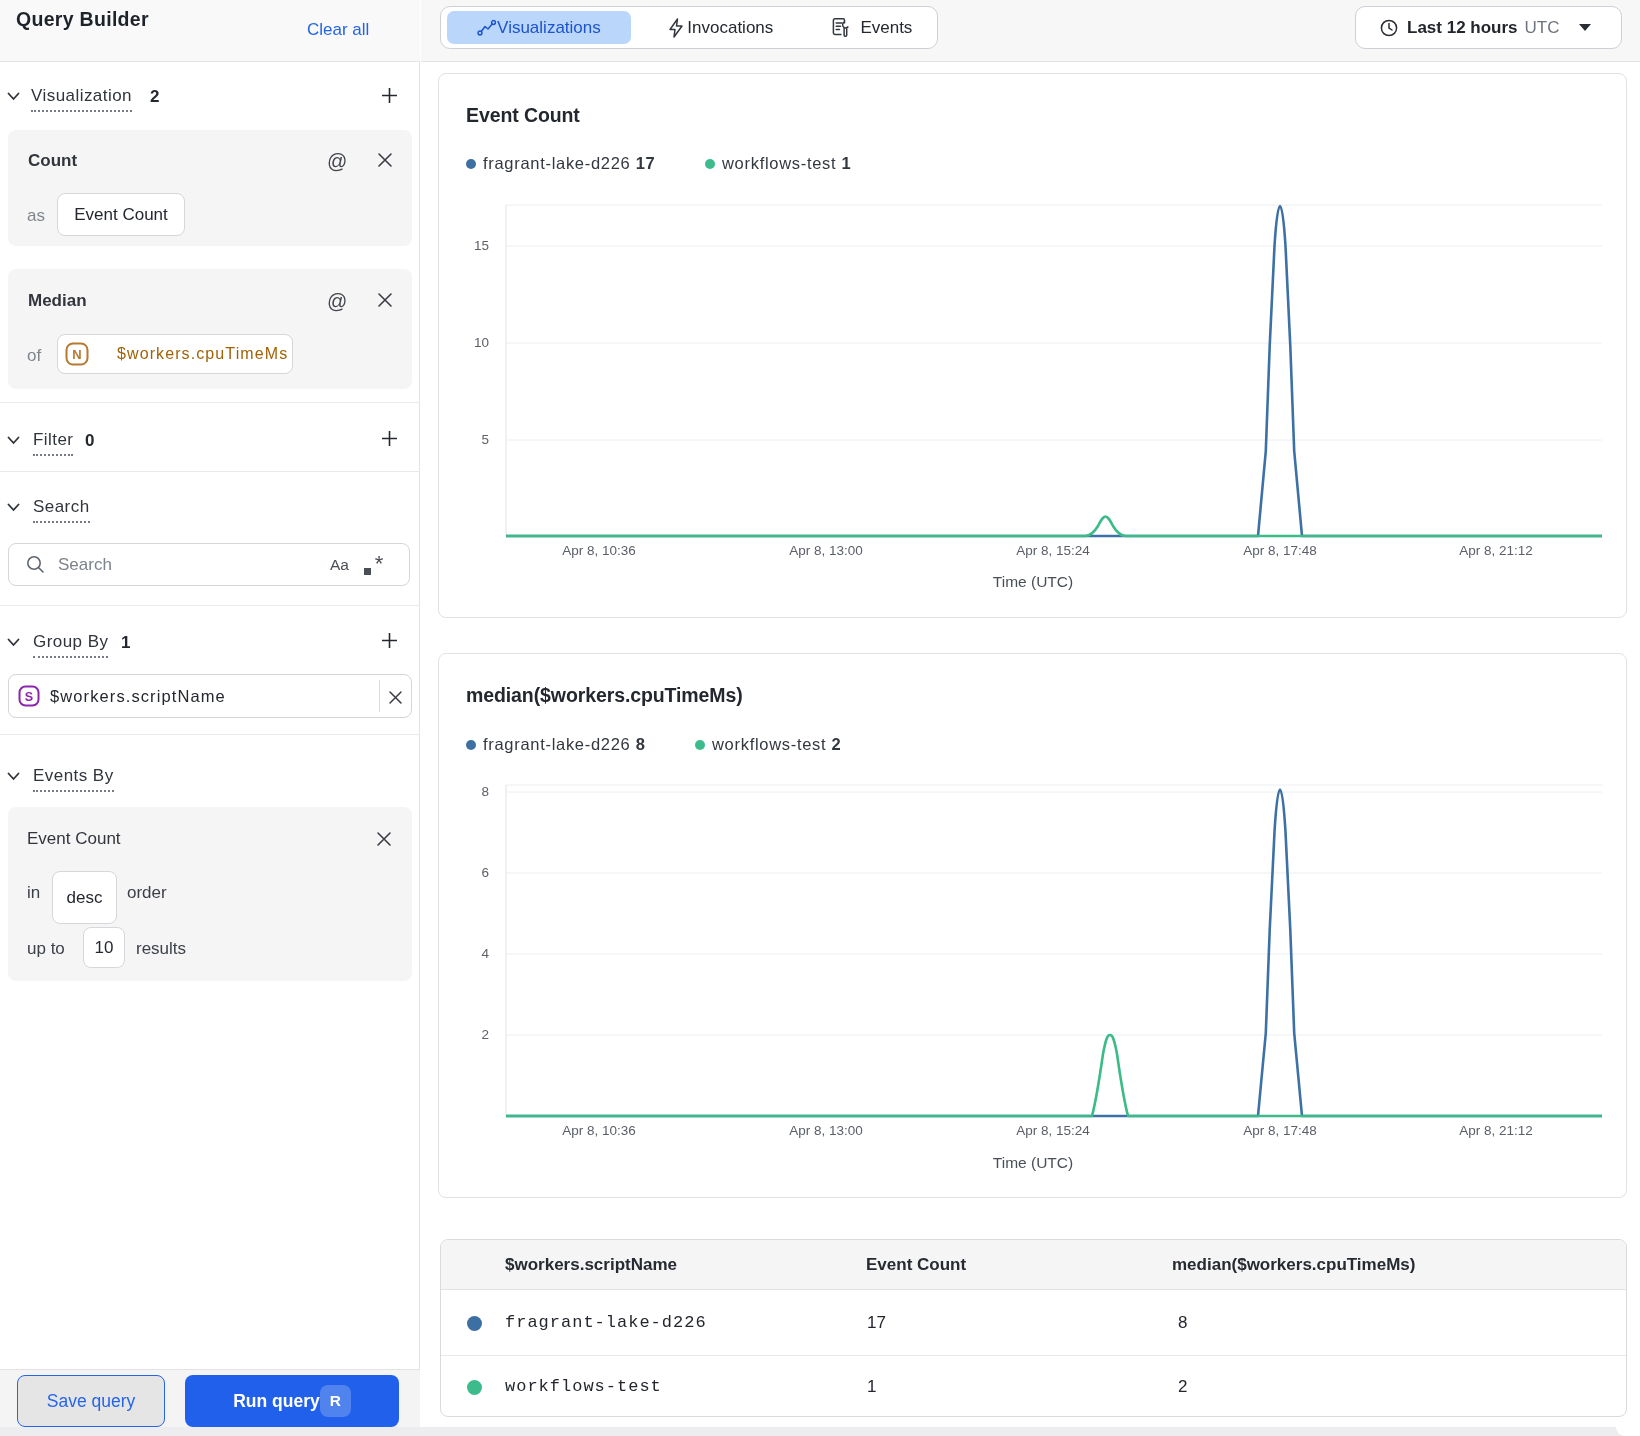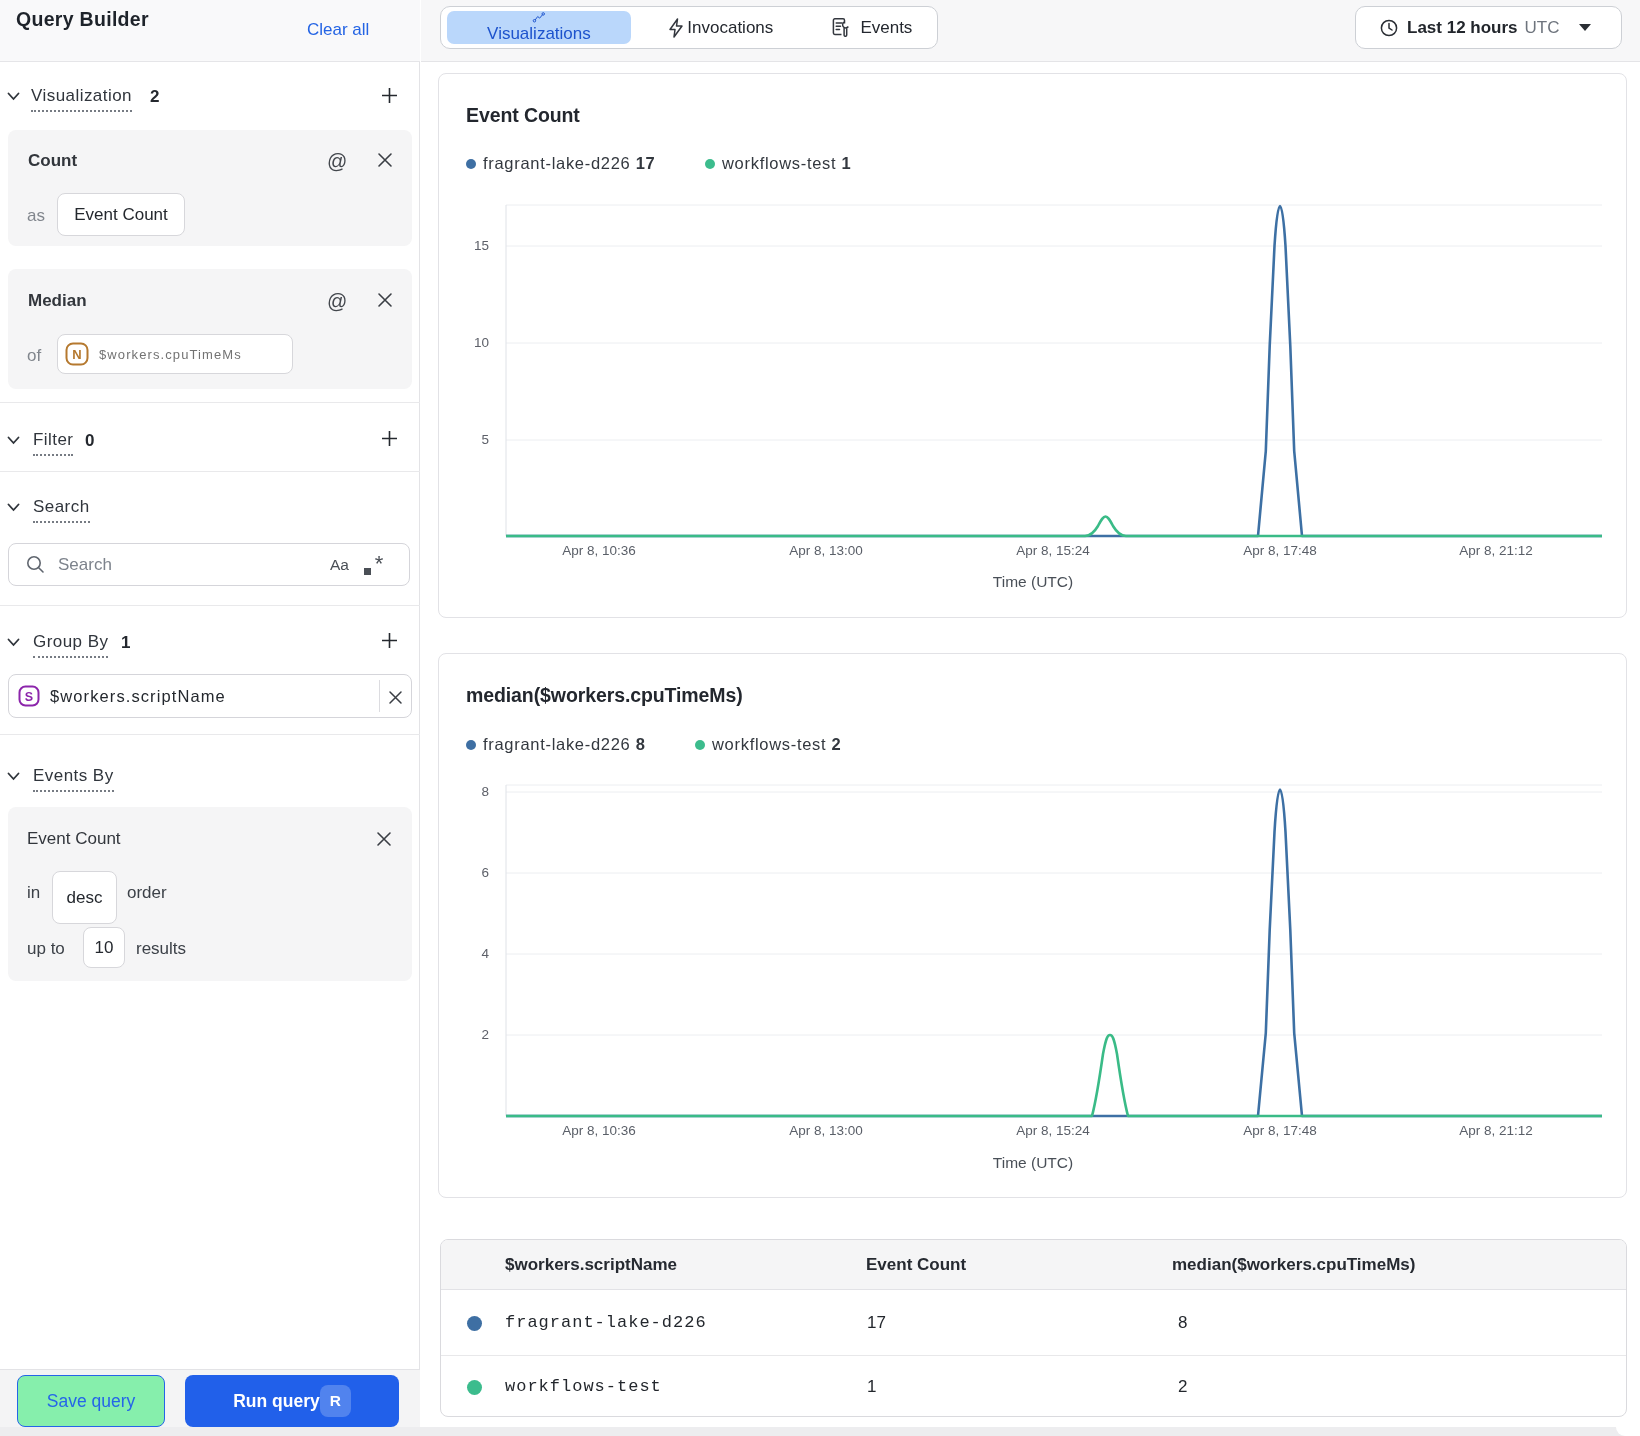--- a/index.html
+++ b/index.html
@@ -56,21 +56,21 @@
 <div class="aticon" style="left:327px;top:290px;">@</div>
 <svg class="xicon" style="left:377px;top:292px;" width="16" height="16" viewBox="0 0 16 16">
     <path d="M2 2 L14 14 M14 2 L2 14" stroke="#3a3e44" stroke-width="1.6" stroke-linecap="round"></path>
   </svg>
 <div class="graylab" style="left:27px;top:346px;">of</div>
 <div class="whitebox" style="left:57px;top:334px;width:236px;height:40px;">
   <svg style="margin-left:7px;" width="24" height="24" viewBox="0 0 24 24">
       <rect x="1.5" y="1.5" width="21" height="21" rx="6.5" fill="none" stroke="#b5792f" stroke-width="2"></rect>
       <text x="12" y="17" text-anchor="middle" font-size="13" font-weight="700" fill="#b5792f" font-family="Liberation Sans">N</text>
     </svg>
-  <span style="font-size:13px;letter-spacing:1.1px;color:#737373;margin-left:10px;">$workers.cpuTimeMs</span>
+  <span style="font-size:16px;letter-spacing:1.1px;color:#a16207;margin-left:28px;">$workers.cpuTimeMs</span>
 </div>
 
 <div class="divider" style="top:402px;"></div>
 
 <svg class="abs" style="left:7px;top:436px;" width="13" height="9" viewBox="0 0 13 9">
     <path d="M1.5 1.5 L6.5 7 L11.5 1.5" fill="none" stroke="#2f343b" stroke-width="1.8" stroke-linecap="round"></path>
   </svg>
 <div class="sec-label" style="left:33px;top:430px;">Filter</div>
 <div class="sec-num" style="left:85px;top:431px;">0</div>
 <svg class="abs" style="left:381px;top:430px;" width="17" height="17" viewBox="0 0 17 17">
@@ -136,29 +136,29 @@
     <span style="font-size:17px;color:#24282e;">desc</span>
   </div>
 <div class="darklab" style="left:127px;top:883px;">order</div>
 <div class="darklab" style="left:27px;top:939px;">up to</div>
 <div class="whitebox" style="left:83px;top:927px;width:42px;height:41px;justify-content:center;">
     <span style="font-size:17px;color:#24282e;">10</span>
   </div>
 <div class="darklab" style="left:136px;top:939px;">results</div>
 
 <div class="abs" style="left:0;top:1369px;width:420px;height:67px;background:#f4f4f5;border-top:1px solid #e3e3e6;"></div>
-<div class="abs" style="left:17px;top:1375px;width:148px;height:52px;background:#86efac;border:1px solid #2565e8;border-radius:8px;display:flex;align-items:center;justify-content:center;font-size:17.5px;color:#2565e8;">Save query</div>
+<div class="abs" style="left:17px;top:1375px;width:148px;height:52px;background:#e5e5e5;border:1px solid #2565e8;border-radius:8px;display:flex;align-items:center;justify-content:center;font-size:17.5px;color:#2565e8;">Save query</div>
 <div class="abs" style="left:185px;top:1375px;width:214px;height:52px;background:#2160ea;border-radius:8px;display:flex;align-items:center;justify-content:center;">
   <span style="font-size:17.5px;font-weight:700;color:#fff;">Run query</span>
   <span style="width:31px;height:32px;background:rgba(255,255,255,0.22);border-radius:8px;display:flex;align-items:center;justify-content:center;font-size:15.5px;font-weight:700;color:#fff;">R</span>
 </div>
 
 <div class="abs" style="left:421px;top:0;width:1219px;height:62px;background:#f7f7f8;border-bottom:1px solid #e4e4e7;"></div>
 <div class="abs" style="left:440px;top:6px;width:498px;height:43px;background:#fff;border:1px solid #cdd0d5;border-radius:10px;display:flex;align-items:center;padding:3px 3px 3px 6px;">
-  <div style="width:185px;height:33px;background:#bad7fb;border-radius:7px;display:flex;align-items:center;justify-content:center;gap:0;flex-direction:column;">
+  <div style="width:185px;height:33px;background:#bad7fb;border-radius:7px;display:flex;align-items:center;justify-content:center;gap:0;">
     <svg width="20" height="20" viewBox="0 0 20 20">
         <circle cx="3" cy="15" r="1.9" fill="none" stroke="#1d53cd" stroke-width="1.5"></circle>
         <circle cx="16.5" cy="4.5" r="1.9" fill="none" stroke="#1d53cd" stroke-width="1.5"></circle>
         <path d="M4.3 13.5 L8 8.5 L11 11 L15.2 6" fill="none" stroke="#1d53cd" stroke-width="1.5" stroke-linecap="round" stroke-linejoin="round"></path>
       </svg>
     <span style="font-size:17px;font-weight:500;color:#1d53cd;">Visualizations</span>
   </div>
   <div style="width:181px;height:35px;display:flex;align-items:center;justify-content:center;gap:3px;">
     <svg width="16" height="20" viewBox="0 0 16 20">
         <path d="M9.5 1 L2 11.5 H7 L6 19 L14 8 H8.5 Z" fill="none" stroke="#33373e" stroke-width="1.5" stroke-linejoin="round"></path>

